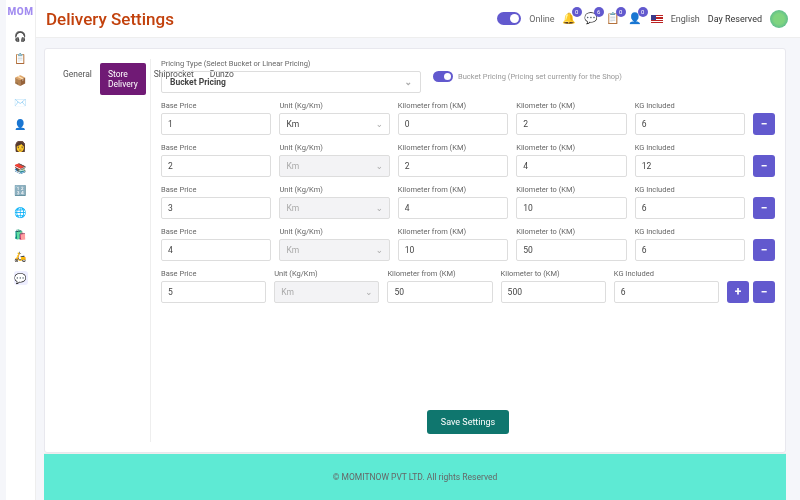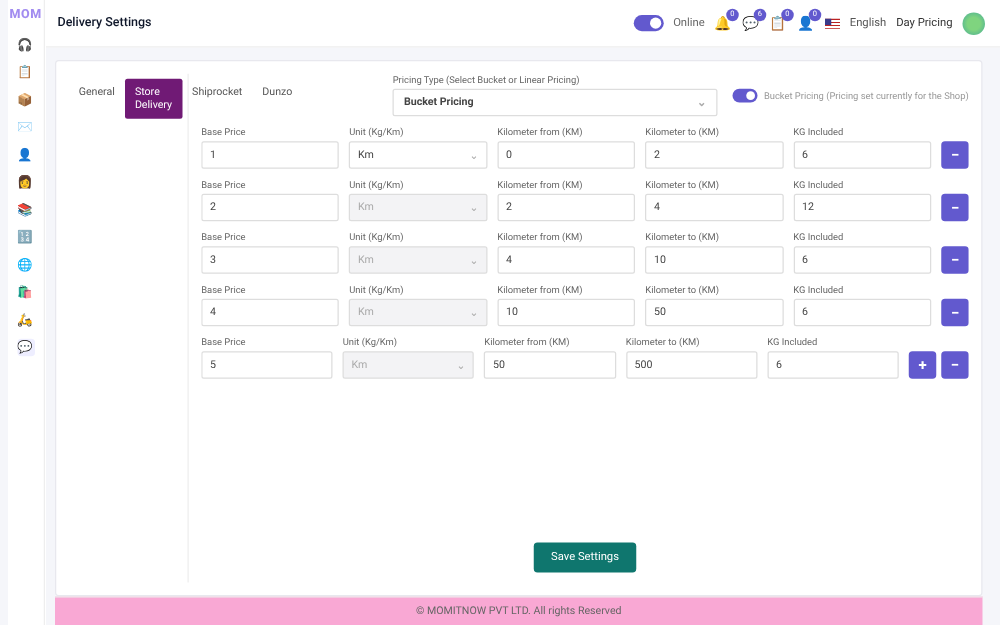--- a/index.html
+++ b/index.html
@@ -3,59 +3,59 @@
 <meta charset="utf-8">
 <style>
 * { box-sizing: border-box; margin: 0; padding: 0; font-family: -apple-system, BlinkMacSystemFont, "Segoe UI", Roboto, Arial, sans-serif; }
 body { background: #f5f6fa; width: 800px; height: 500px; overflow: hidden; font-size: 10px; color: #333; }
 .sidebar-rail { position: fixed; left: 6px; top: 0; bottom: 0; width: 30px; background: #fff; display: flex; flex-direction: column; align-items: center; padding-top: 6px; gap: 8px; border-right: 1px solid #eee; }
 .sidebar-rail .logo { font-size: 10px; font-weight: 800; color: #a28cf0; letter-spacing: 0.5px; margin-bottom: 4px; }
 .sidebar-rail .rail-icon { width: 14px; height: 14px; display: flex; align-items: center; justify-content: center; font-size: 10px; color: #888; cursor: pointer; }
 .sidebar-rail .rail-icon.active { background: #eef; border-radius: 3px; padding: 2px; }
 .main { margin-left: 30px; height: 100%; display: flex; flex-direction: column; }
 .header { height: 38px; background: #fff; border-bottom: 1px solid #eee; display: flex; align-items: center; justify-content: space-between; padding: 0 12px 0 16px; }
-.header h1 { font-size: 10px; font-weight: 500; color: #0f172a; }
+.header h1 { font-size: 17px; font-weight: 500; color: #c2410c; }
 .header-right { display: flex; align-items: center; gap: 8px; }
 .toggle-pill { width: 24px; height: 13px; background: #6259ce; border-radius: 7px; position: relative; cursor: pointer; }
 .toggle-pill::after { content: ""; position: absolute; width: 9px; height: 9px; background: #fff; border-radius: 50%; top: 2px; right: 2px; }
 .online-label { font-size: 9px; color: #666; }
 .hicon { position: relative; width: 14px; height: 14px; font-size: 11px; color: #888; cursor: pointer; }
 .hicon .badge { position: absolute; top: -5px; right: -5px; background: #6259ce; color: #fff; border-radius: 50%; width: 10px; height: 10px; font-size: 6px; display: flex; align-items: center; justify-content: center; }
 .lang { font-size: 9px; color: #555; }
 .user-name { font-size: 9px; color: #333; }
 .avatar { width: 18px; height: 18px; background: radial-gradient(circle, #7fd47f 40%, #4a9 100%); border-radius: 50%; }
 .content { flex: 1; padding: 10px 14px 0 14px; display: flex; flex-direction: column; }
 .panel { background: #fff; border: 1px solid #e8e8ee; border-radius: 3px; padding: 10px; display: flex; gap: 10px; flex: 1; min-height: 0; }
 .left-col { width: 85px; display: flex; flex-direction: column; gap: 6px; }
 .search-box { height: 22px; border: 1px solid #ddd; border-radius: 2px; padding: 0 6px; font-size: 8px; color: #aaa; display: flex; align-items: center; }
 .left-nav { display: flex; flex-direction: row; margin-top: 4px; }
 .nav-item { padding: 6px 8px; font-size: 8.5px; color: #555; cursor: pointer; }
 .nav-item.active { background: #701a75; color: #fff; border-radius: 2px; }
 .right-col { flex: 1; border-left: 1px solid #eee; padding-left: 10px; display: flex; flex-direction: column; }
-.pricing-header { display: flex; align-items: center; gap: 12px; margin-bottom: 8px; justify-content: flex-end; }
+.pricing-header { display: flex; align-items: center; gap: 12px; margin-bottom: 8px; }
 .pricing-type-block { flex: 0 0 260px; }
 .pricing-type-label { font-size: 7.5px; color: #666; margin-bottom: 3px; }
 .pricing-select { height: 22px; border: 1px solid #ddd; border-radius: 2px; display: flex; align-items: center; justify-content: space-between; padding: 0 8px; font-size: 8.5px; color: #444; cursor: pointer; font-weight: bold; }
 .pricing-select::after { content: "⌄"; color: #aaa; font-size: 9px; }
 .shop-toggle { display: flex; align-items: center; gap: 5px; font-size: 7.5px; color: #999; }
 .shop-toggle .toggle-pill { width: 20px; height: 11px; }
 .shop-toggle .toggle-pill::after { width: 7px; height: 7px; }
 .rows { display: flex; flex-direction: column; gap: 8px; flex: 1; overflow: auto; }
 .row { display: flex; gap: 8px; align-items: flex-end; }
 .field { flex: 1; display: flex; flex-direction: column; }
 .field-label { font-size: 7.5px; color: #666; margin-bottom: 3px; white-space: nowrap; }
 .field-input { height: 22px; border: 1px solid #ddd; border-radius: 2px; padding: 0 6px; font-size: 8.5px; color: #444; display: flex; align-items: center; }
 .field-select { justify-content: space-between; cursor: pointer; }
 .field-select::after { content: "⌄"; color: #aaa; }
 .field-select.disabled { background: #f3f3f5; color: #aaa; }
 .row-btn { width: 22px; height: 22px; background: #6259ce; color: #fff; border-radius: 3px; display: flex; align-items: center; justify-content: center; font-size: 12px; font-weight: 700; cursor: pointer; }
 .row-buttons { display: flex; gap: 4px; }
 .save-row { display: flex; justify-content: center; padding: 8px 0; }
 .save-btn { background: #0f766e; color: #fff; border: none; padding: 7px 14px; border-radius: 3px; font-size: 9px; cursor: pointer; }
-.footer { text-align: center; font-size: 8.5px; color: #666; padding: 6px 0; background: #f9a8d4; border-top: 1px solid #eee; }
+.footer { text-align: center; font-size: 8.5px; color: #666; padding: 18px 0; background: #5eead4; border-top: 1px solid #eee; }
 .flag { width:12px; height:8px; background: linear-gradient(to bottom, #b22 0 15%, #fff 15% 30%, #b22 30% 45%, #fff 45% 60%, #b22 60% 75%, #fff 75% 90%, #b22 90% 100%); position:relative; }
 .flag::before { content:""; position:absolute; top:0; left:0; width:5px; height:5px; background:#3a3a8a; }
 </style>
 </head>
 <body>
 
 <div class="sidebar-rail">
   <div class="logo">MOM</div>
   <div class="rail-icon">🎧</div>
   <div class="rail-icon">📋</div>
@@ -76,21 +76,21 @@
     <h1>Delivery Settings</h1>
     <div class="header-right">
       <div class="toggle-pill"></div>
       <span class="online-label">Online</span>
       <div class="hicon">🔔<span class="badge">0</span></div>
       <div class="hicon">💬<span class="badge">6</span></div>
       <div class="hicon">📋<span class="badge">0</span></div>
       <div class="hicon">👤<span class="badge">0</span></div>
       <div class="flag"></div>
       <span class="lang">English</span>
-      <span class="user-name">Day Pricing</span>
+      <span class="user-name">Day Reserved</span>
       <div class="avatar"></div>
     </div>
   </div>
 
   <div class="content">
     <div class="panel">
       <div class="left-col">
         <div class="left-nav" id="left-nav">
             <div class="nav-item">General</div>
             <div class="nav-item active">Store Delivery</div>

